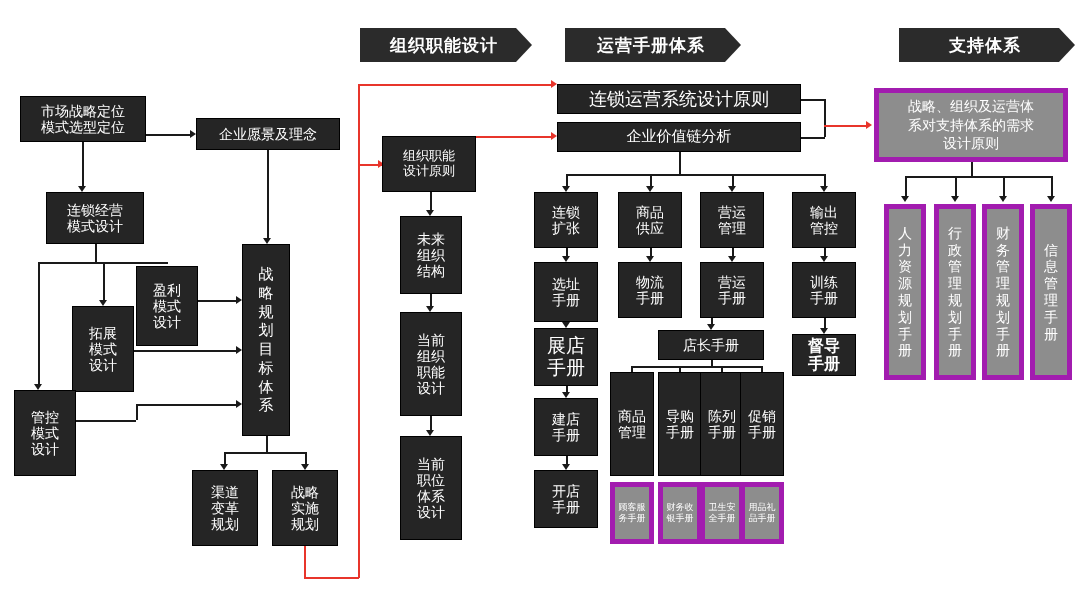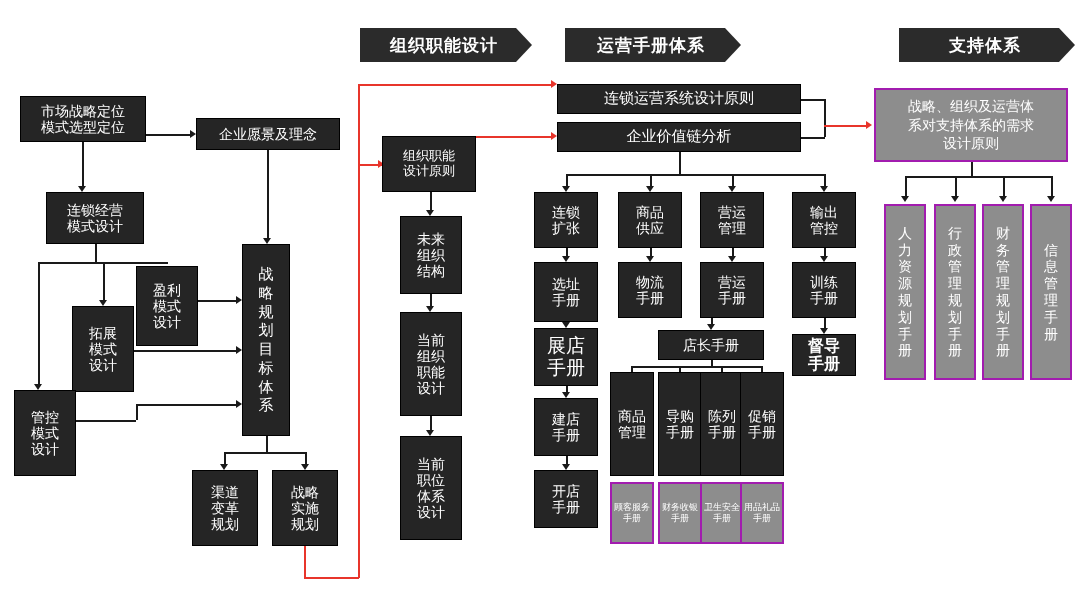--- a/index.html
+++ b/index.html
@@ -19,21 +19,21 @@
     display:flex;align-items:center;justify-content:center;
     text-align:center;
     color:#ffffff;
     background:#2b2b2b;
     border:1px solid #000;
     line-height:1.15;
     padding:2px;
     white-space:pre-line;
     letter-spacing:0px;
   }
-  .node.gray{background:#8d8d8d;border:2px solid #a21caf;color:#ffffff;}
+  .node.gray{background:#8d8d8d;border:5px solid #a21caf;color:#ffffff;}
   .node.dark{background:#252525;}
 
   
   .banner{
     position:absolute;
     height:34px;
     background:#2b2b2b;
     color:#fff;
     display:flex;align-items:center;justify-content:center;
     font-size:17px;
@@ -208,21 +208,21 @@
 结构</div>
   <div class="node dark" style="left:400px;top:312px;width:62px;height:104px;font-size:14px;">当前
 组织
 职能
 设计</div>
   <div class="node dark" style="left:400px;top:436px;width:62px;height:104px;font-size:14px;">当前
 职位
 体系
 设计</div>
 
-  <div class="node dark" style="left:557px;top:84px;width:244px;height:30px;font-size:15px;">连锁运营系统设计原则</div>
+  <div class="node dark" style="left:557px;top:84px;width:244px;height:30px;font-size:18px;">连锁运营系统设计原则</div>
   <div class="node dark" style="left:557px;top:122px;width:244px;height:30px;font-size:15px;">企业价值链分析</div>
 
   <div class="node dark" style="left:534px;top:192px;width:64px;height:56px;font-size:14px;">连锁
 扩张</div>
   <div class="node dark" style="left:618px;top:192px;width:64px;height:56px;font-size:14px;">商品
 供应</div>
   <div class="node dark" style="left:700px;top:192px;width:64px;height:56px;font-size:14px;">营运
 管理</div>
   <div class="node dark" style="left:792px;top:192px;width:64px;height:56px;font-size:14px;">输出
 管控</div>

